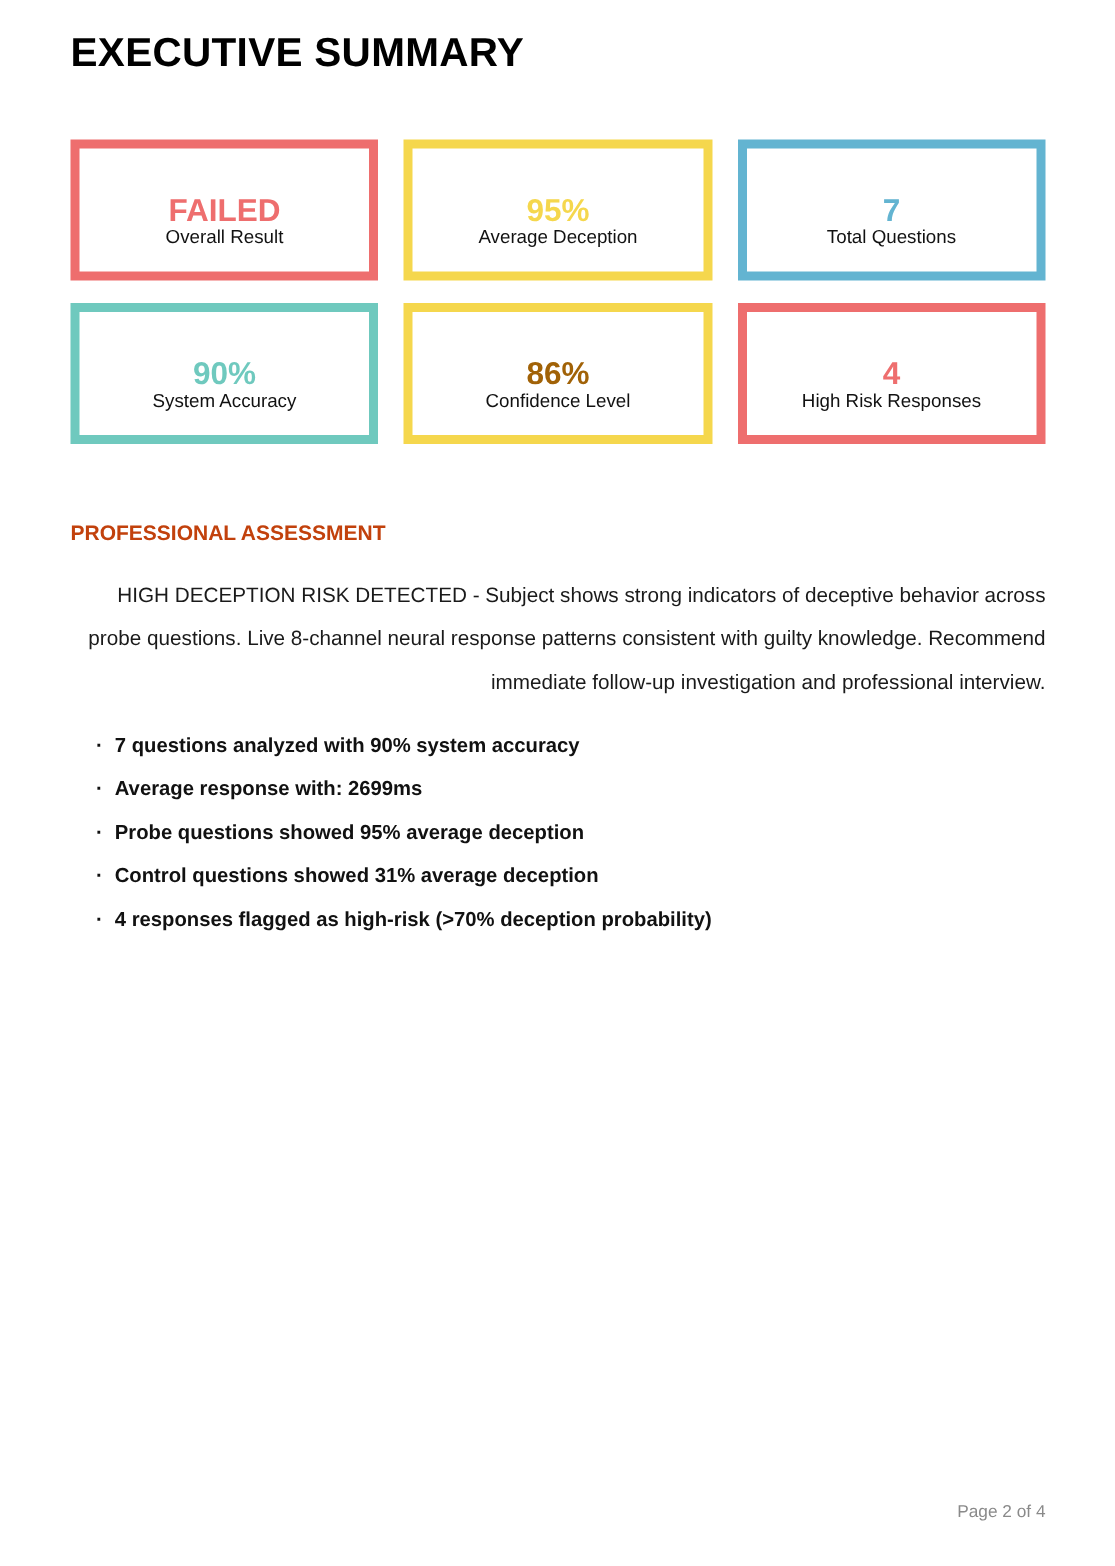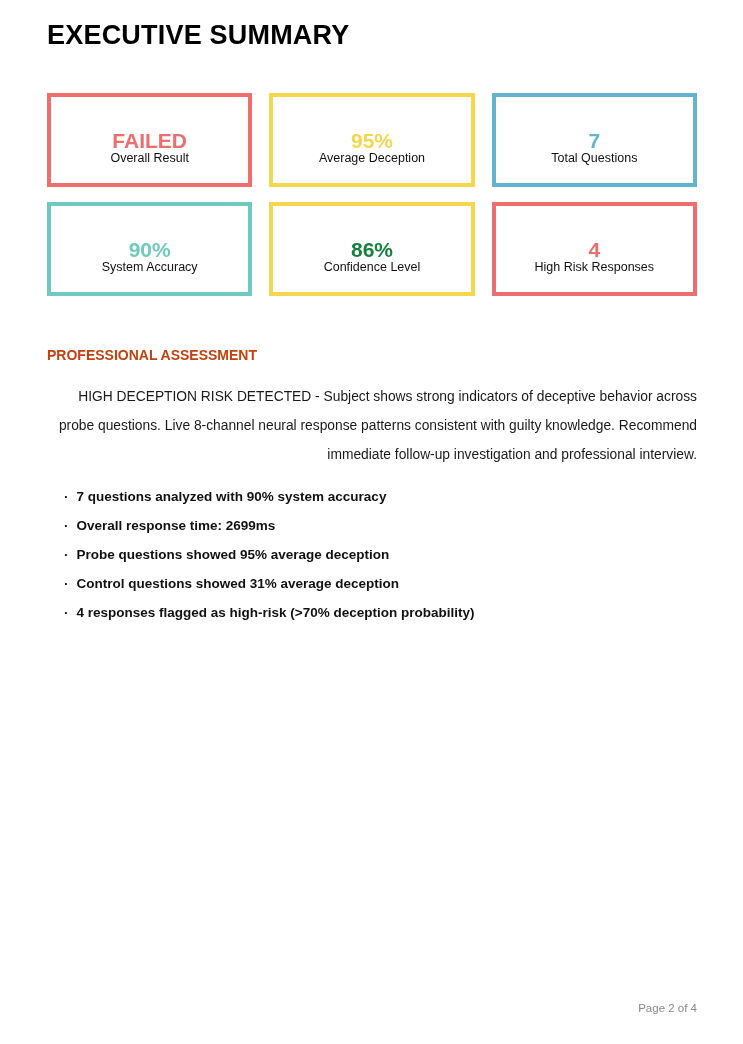--- a/index.html
+++ b/index.html
@@ -32,21 +32,21 @@
   .cards {
     margin-top: 41px;
     display: grid;
     grid-template-columns: repeat(3, 1fr);
     column-gap: 17px;
     row-gap: 15px;
   }
   .card {
     box-sizing: border-box;
     height: 94px;
-    border: 4px solid #d946ef;
+    border: 6px solid #d946ef;
     background: #ffffff;
     display: flex;
     flex-direction: column;
     align-items: center;
     justify-content: center;
     padding-top: 14px;
     gap: 1px;
     text-align: center;
   }
   .card-value {
@@ -126,42 +126,42 @@
       <div class="card-value" style="color: rgb(99, 180, 209);">7</div>
       <div class="card-label">Total Questions</div>
     </div>
 
     <div class="card" style="border-color: rgb(111, 201, 190);">
       <div class="card-value" style="color: rgb(111, 201, 190);">90%</div>
       <div class="card-label">System Accuracy</div>
     </div>
 
     <div class="card" style="border-color: rgb(245, 215, 77);">
-      <div class="card-value" style="color: #15803d;">86%</div>
+      <div class="card-value" style="color: #a16207;">86%</div>
       <div class="card-label">Confidence Level</div>
     </div>
 
     <div class="card" style="border-color: rgb(238, 110, 110);">
       <div class="card-value" style="color: rgb(238, 110, 110);">4</div>
       <div class="card-label">High Risk Responses</div>
     </div>
 
   </div>
 
   <h2 class="section-heading pa-heading">PROFESSIONAL ASSESSMENT</h2>
   <p class="pa-body">HIGH DECEPTION RISK DETECTED - Subject shows strong indicators of deceptive behavior across probe questions. Live 8-channel neural response patterns consistent with guilty knowledge. Recommend immediate follow-up investigation and professional interview.</p>
 
   <ul class="findings">
     <li class="finding">
       <span class="bullet-dot">·</span>
       <span>7 questions analyzed with 90% system accuracy</span>
     </li>
     <li class="finding">
       <span class="bullet-dot">·</span>
-      <span>Overall response time: 2699ms</span>
+      <span>Average response with: 2699ms</span>
     </li>
     <li class="finding">
       <span class="bullet-dot">·</span>
       <span>Probe questions showed 95% average deception</span>
     </li>
     <li class="finding">
       <span class="bullet-dot">·</span>
       <span>Control questions showed 31% average deception</span>
     </li>
     <li class="finding">

